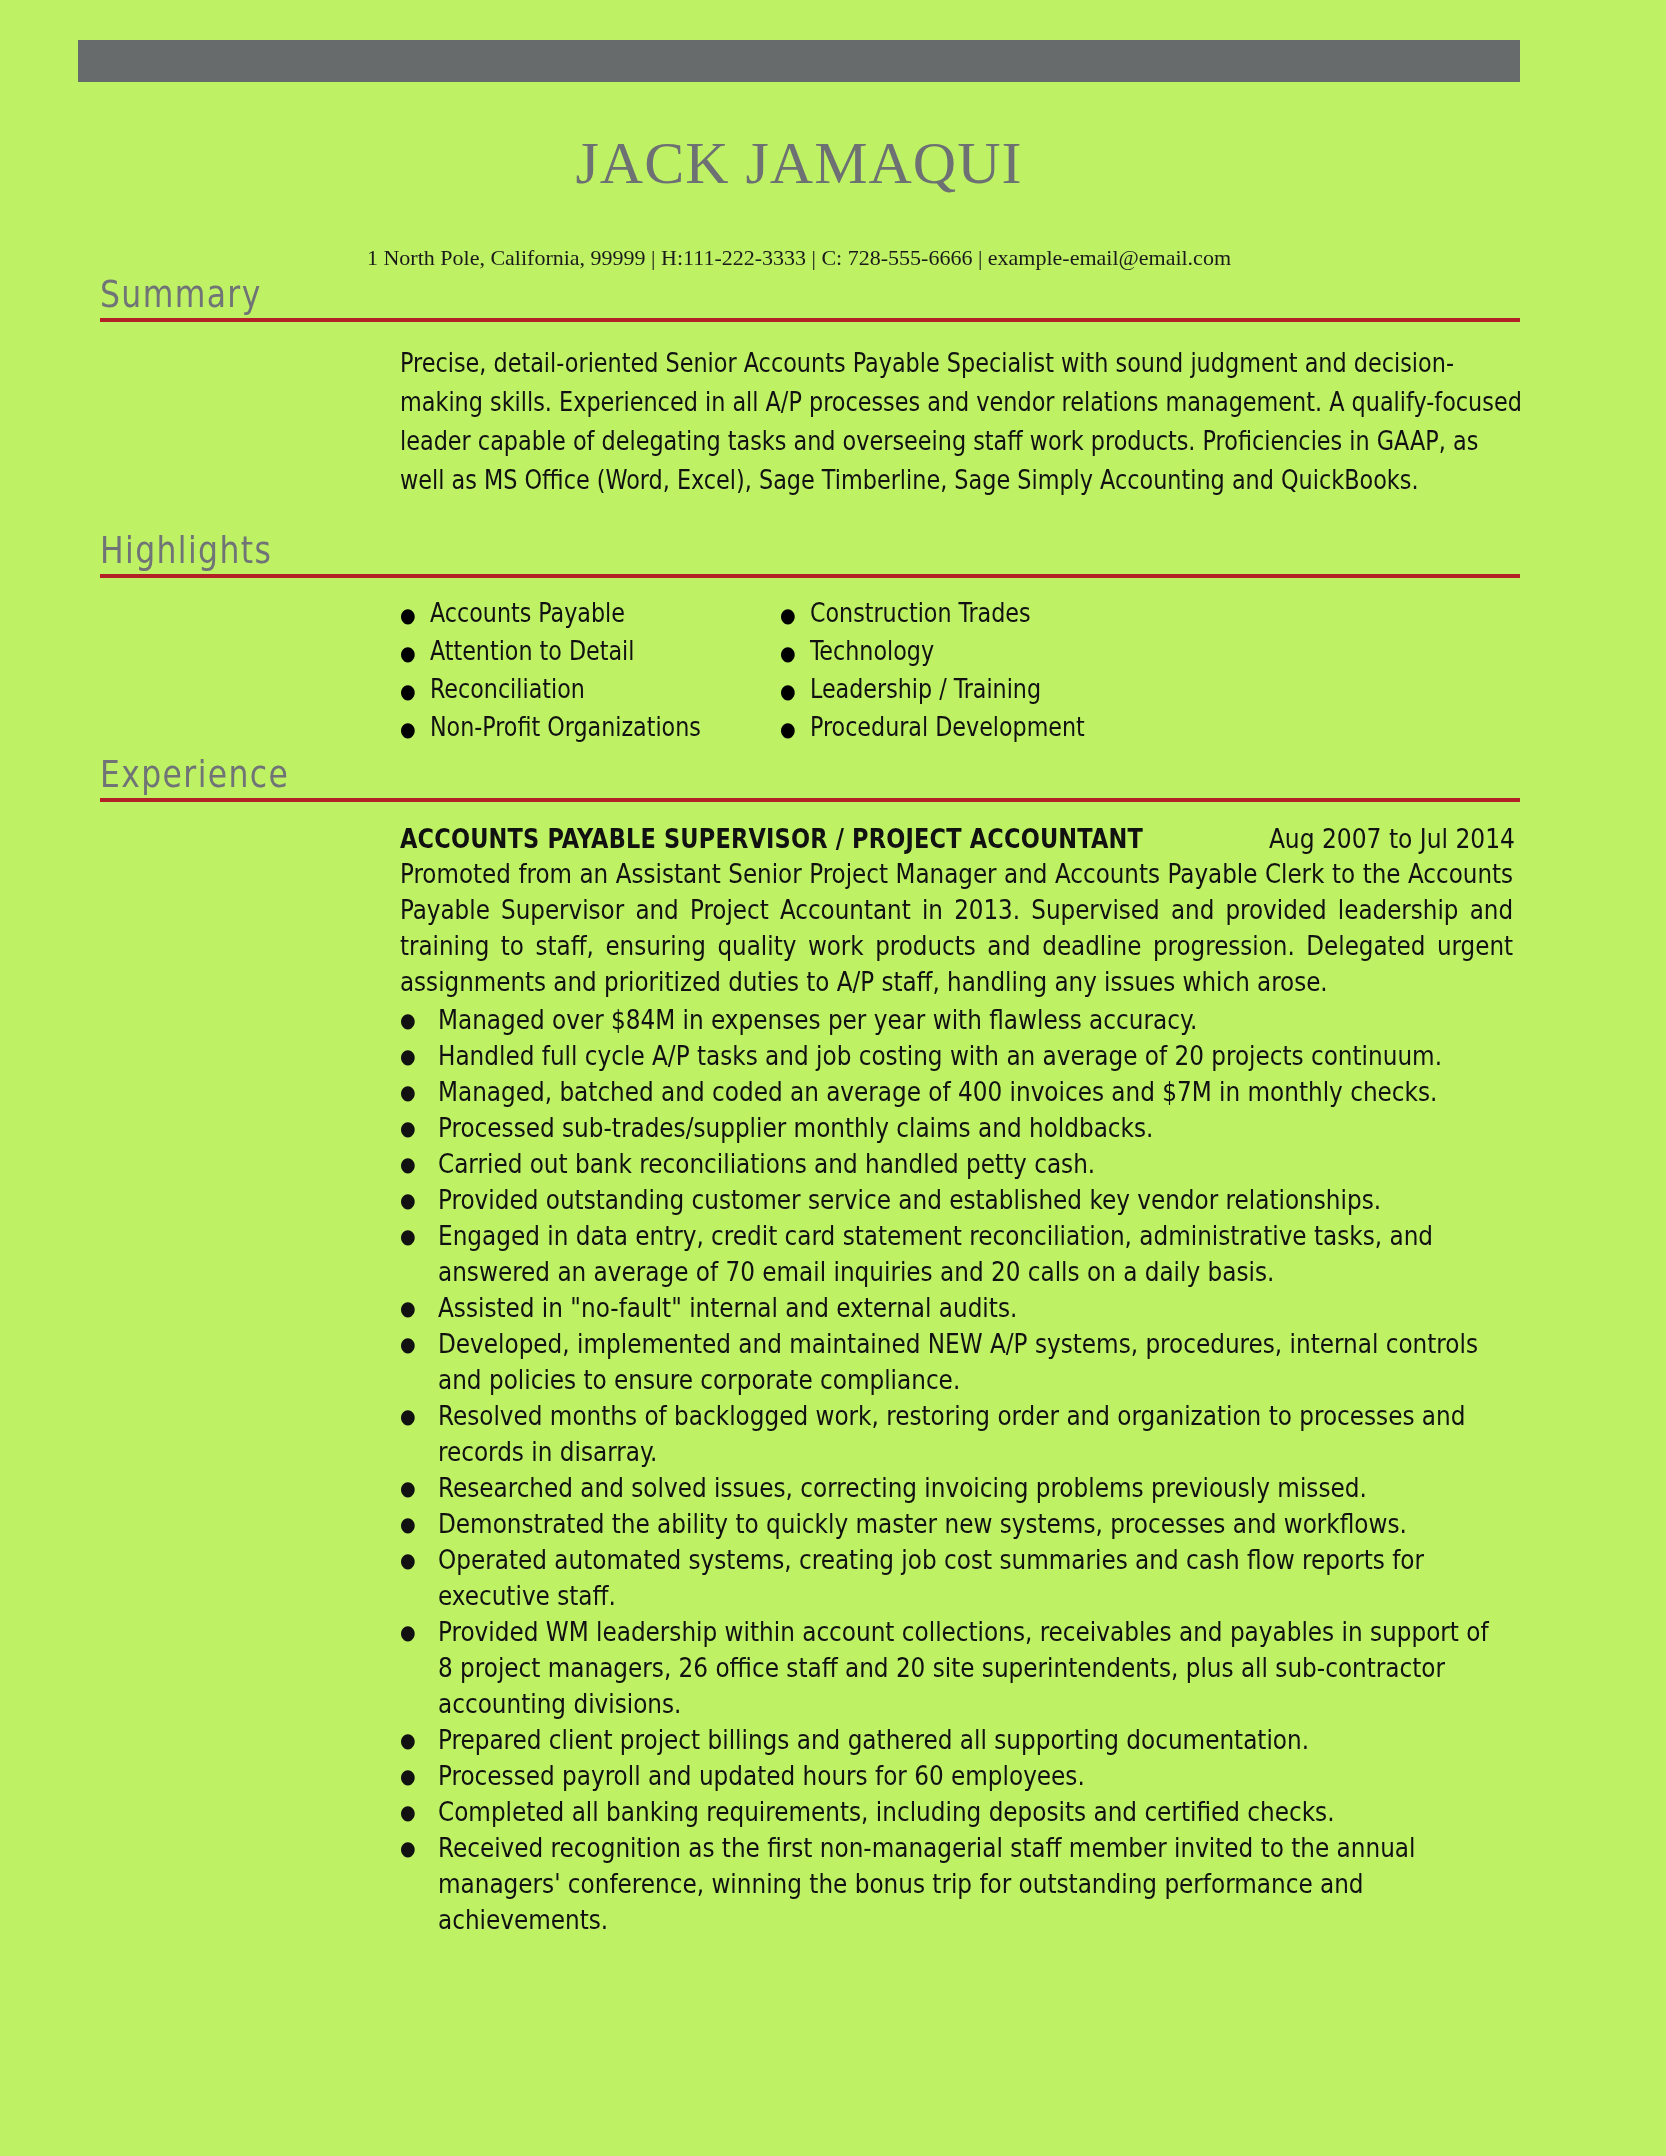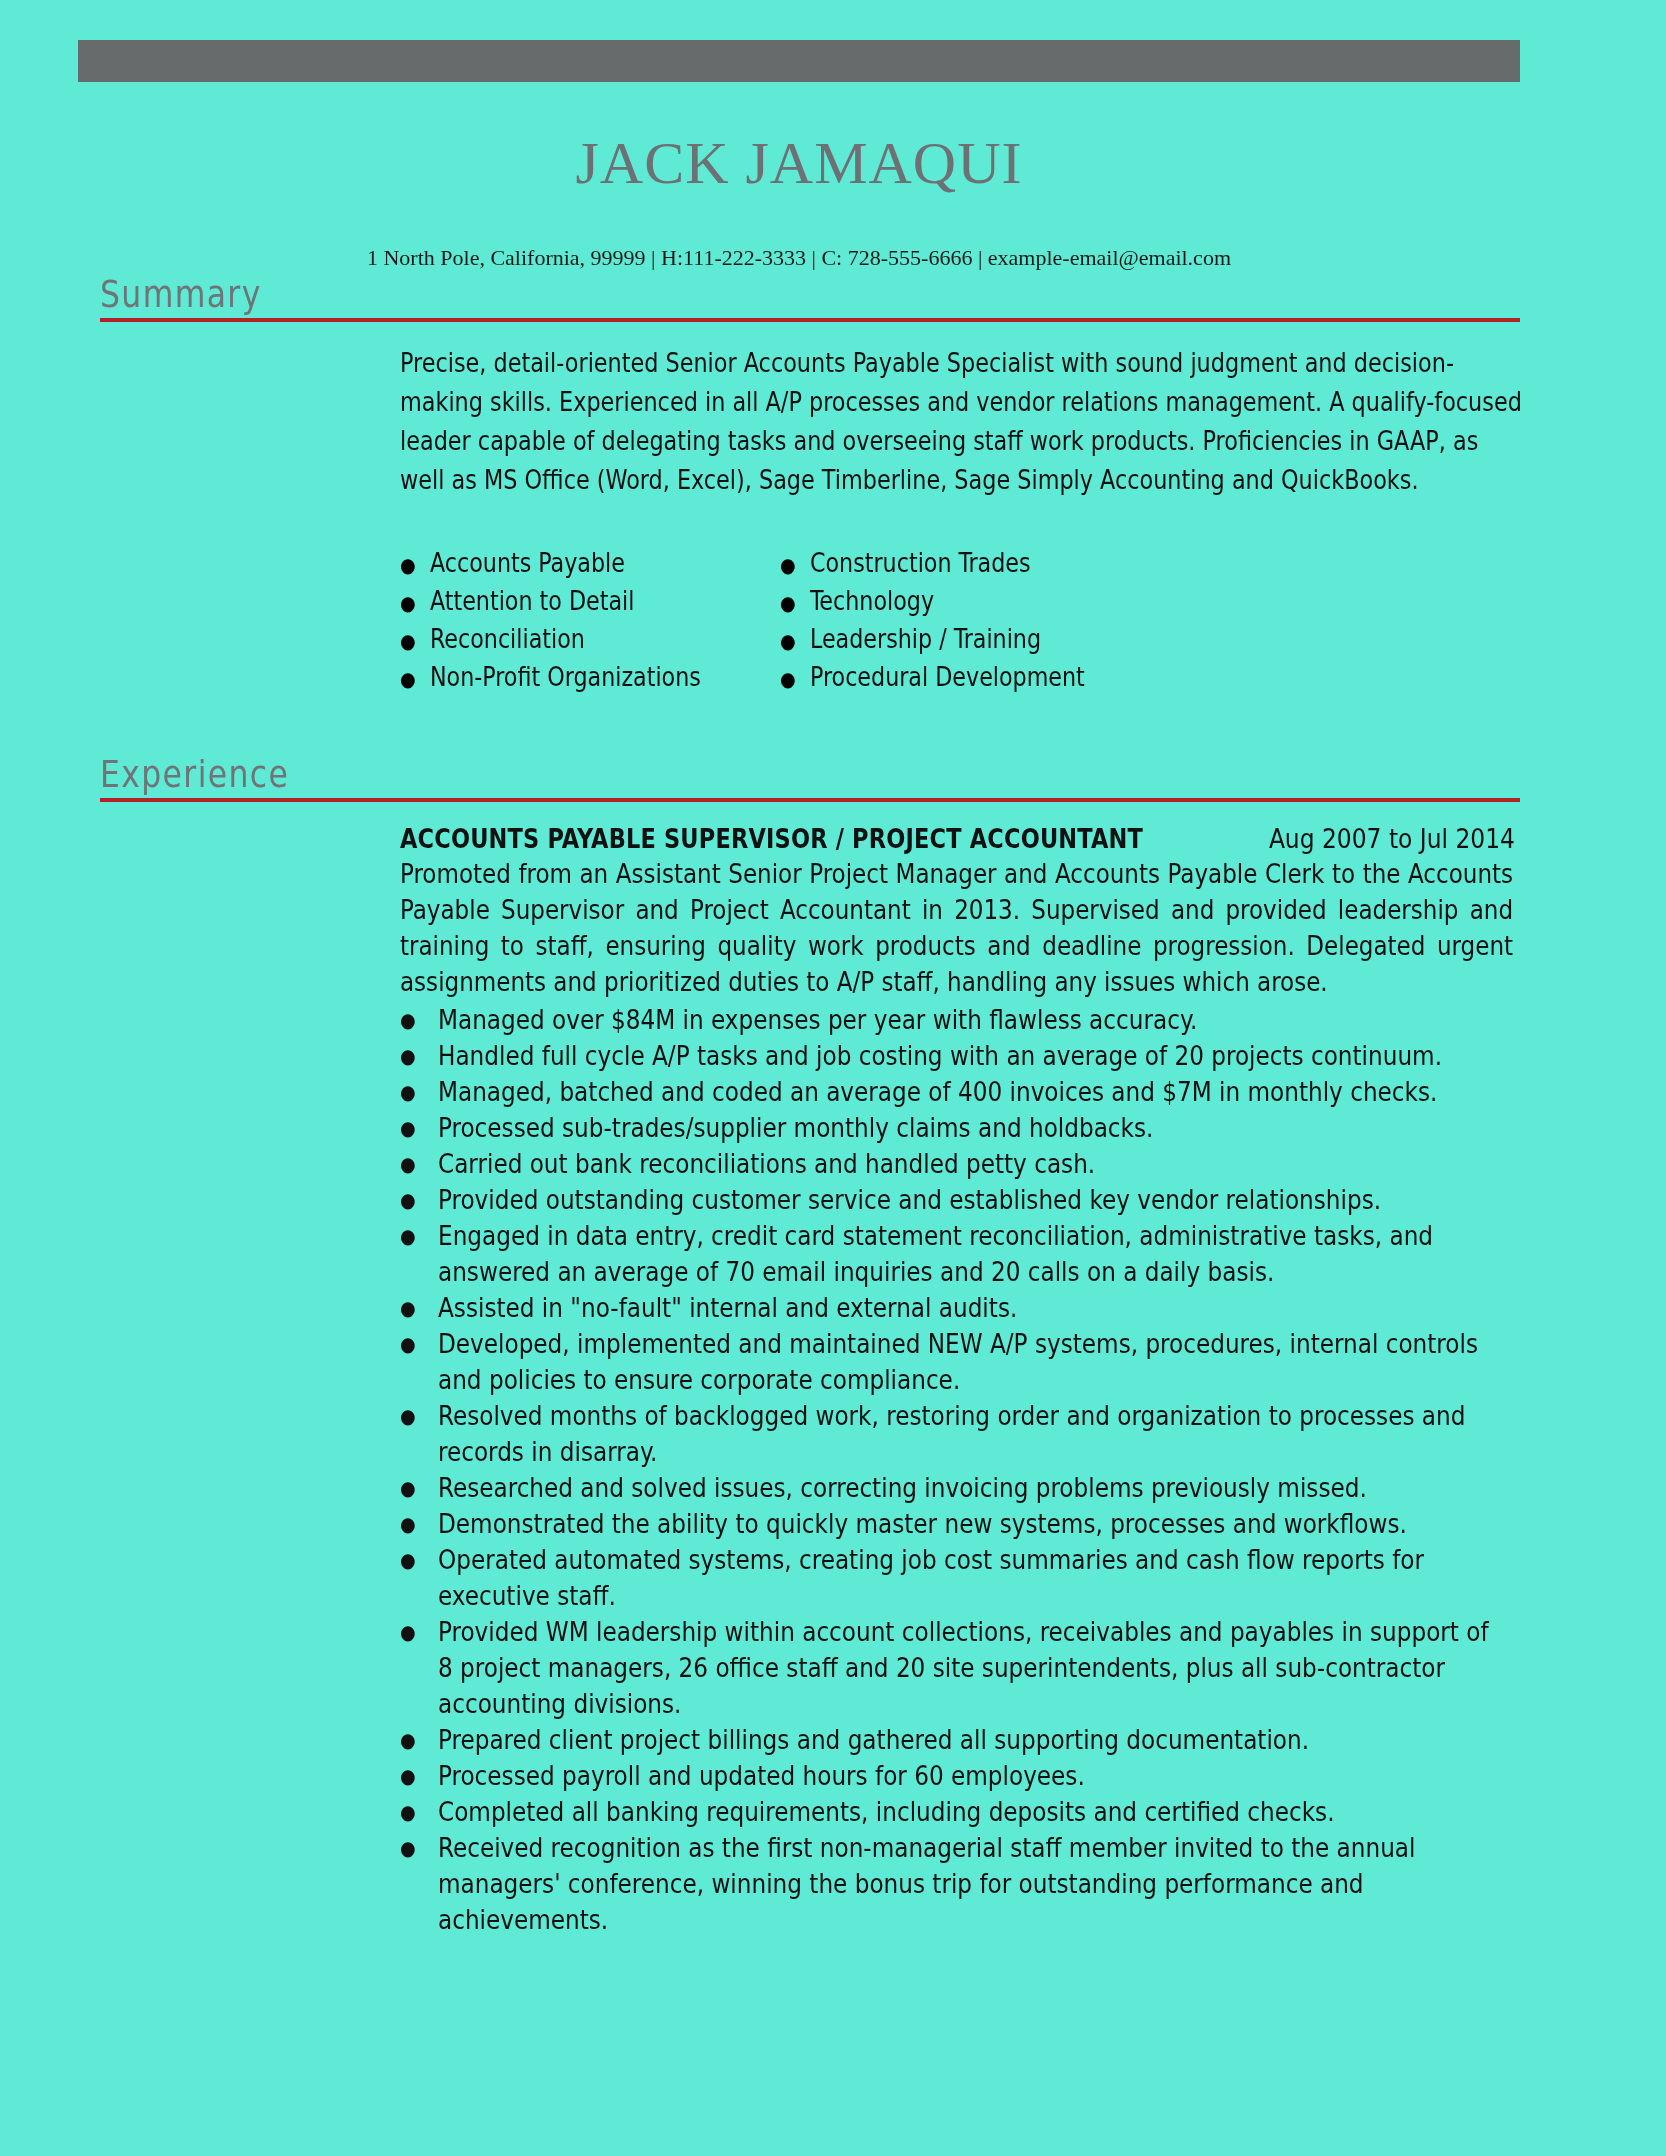--- a/index.html
+++ b/index.html
@@ -11,21 +11,21 @@
     width: 1666px;
     height: 2156px;
     position: relative;
     font-family: "DejaVu Sans", sans-serif;
     overflow: hidden;
   }
 
   .page {
     position: absolute;
     inset: 0;
-    background: #5eead4;
+    background: #bef264;
   }
 
   
   .header-bar {
     position: absolute;
     left: 78px;
     top: 40px;
     width: 1442px;
     height: 42px;
     background: #676b6c;
@@ -213,20 +213,24 @@
     <div class="sec-head">
       <span class="sec-head-text">Summary</span>
       <div class="sec-rule"></div>
     </div>
     <div class="sec-body">
       <div class="summary-text">Precise, detail-oriented Senior Accounts Payable Specialist with sound judgment and decision-making skills. Experienced in all A/P processes and vendor relations management. A qualify-focused leader capable of delegating tasks and overseeing staff work products. Proficiencies in GAAP, as well as MS Office (Word, Excel), Sage Timberline, Sage Simply Accounting and QuickBooks.</div>
     </div>
   </div>
 
   <div class="section sec-highlights">
+    <div class="sec-head">
+      <span class="sec-head-text">Highlights</span>
+      <div class="sec-rule"></div>
+    </div>
     <div class="sec-body">
       <div class="hl-grid">
         <div class="hl-item">
             <span class="hl-bullet">●</span>
             <span class="hl-label">Accounts Payable</span>
           </div>
         <div class="hl-item">
             <span class="hl-bullet">●</span>
             <span class="hl-label">Construction Trades</span>
           </div>

